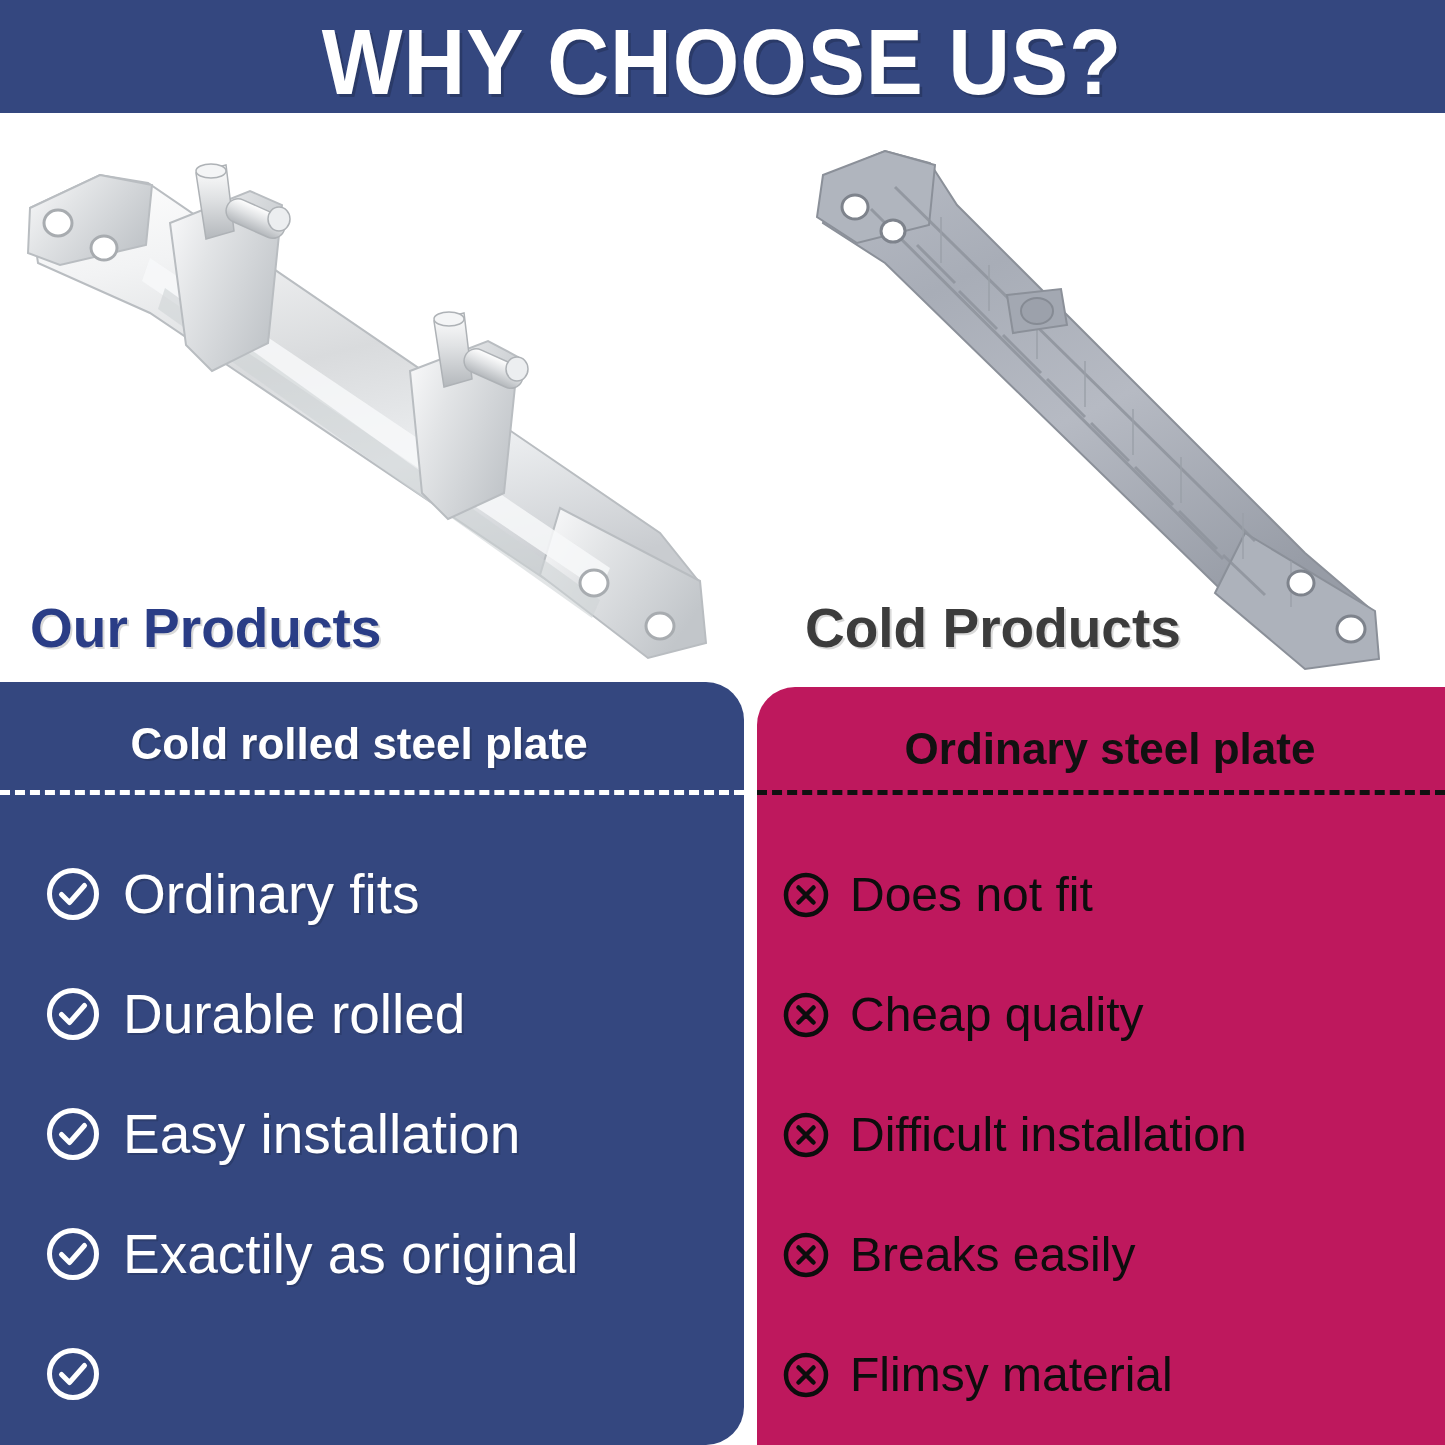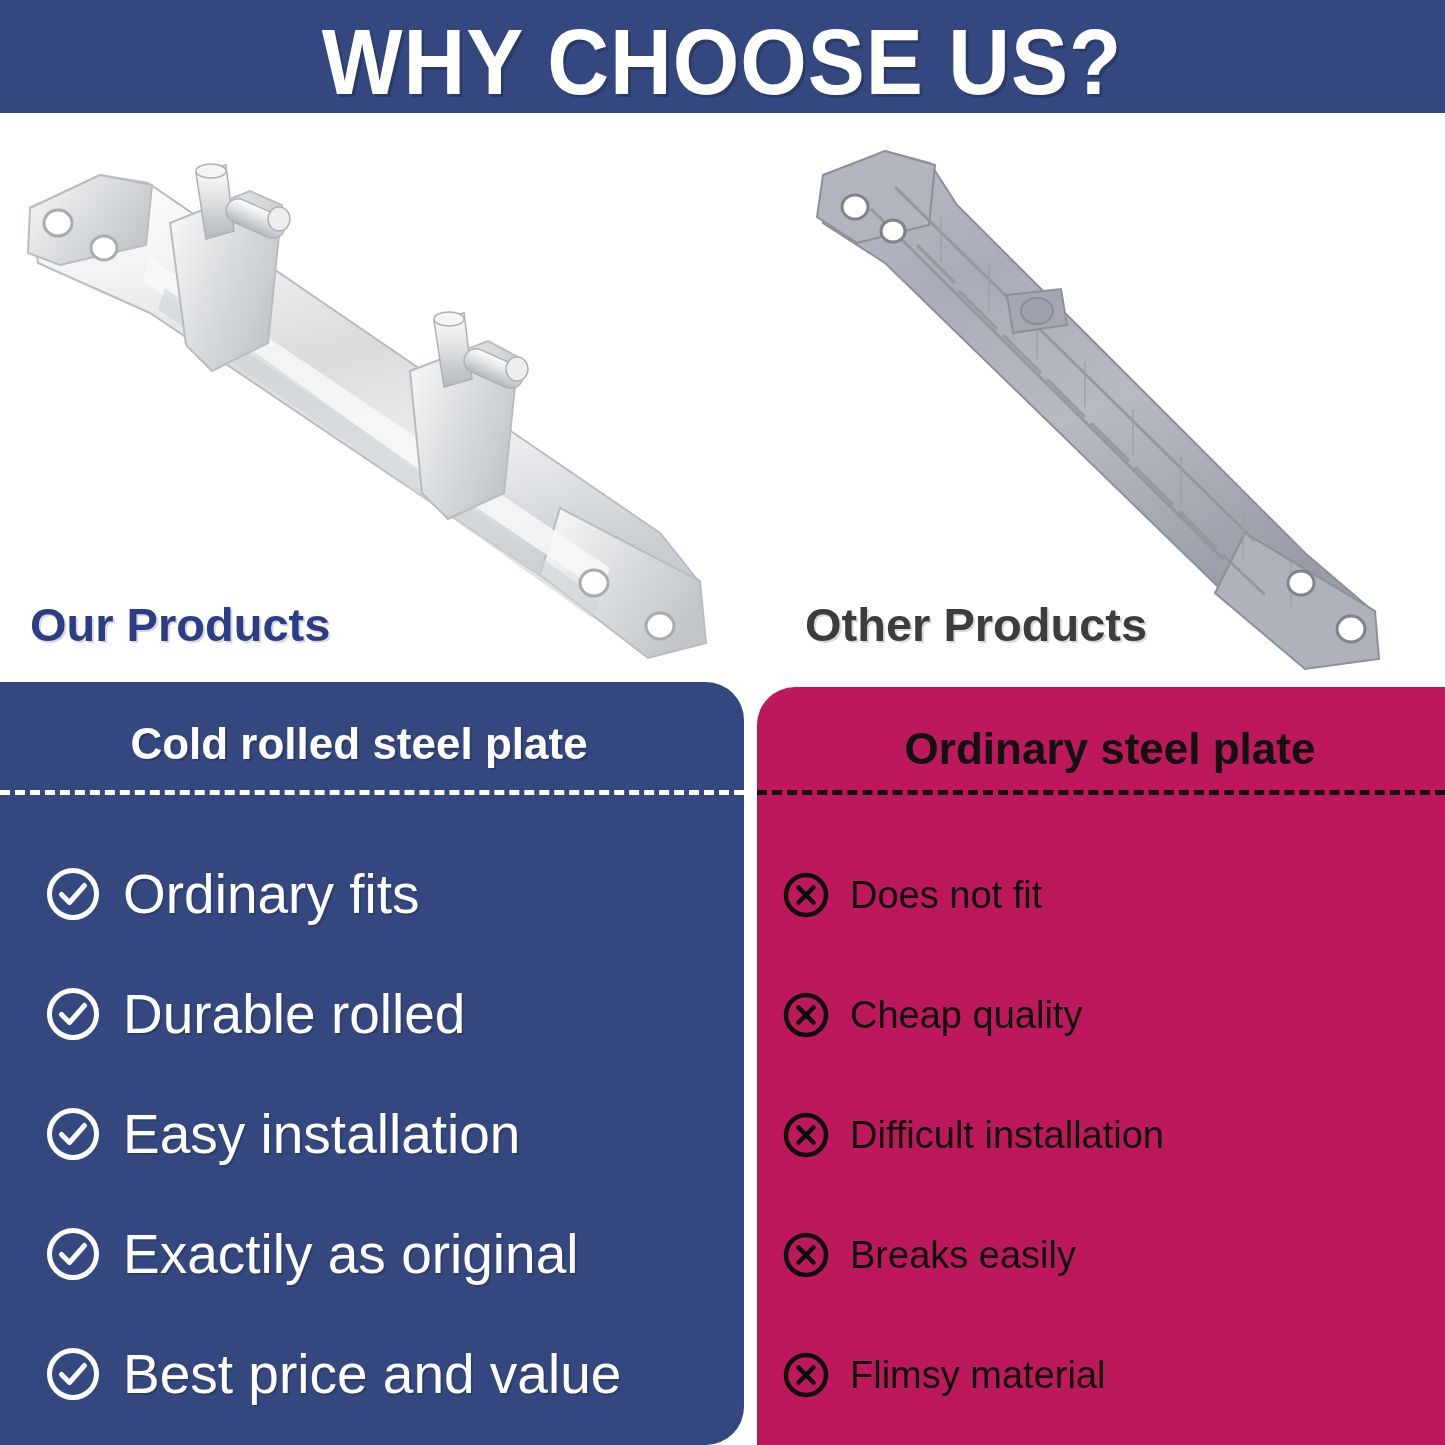--- a/index.html
+++ b/index.html
@@ -57,21 +57,21 @@
     overflow: hidden;
   }
   .photo-left  { left: 0;    width: 745px; }
   .photo-right { left: 745px; width: 700px; }
 
   .photo-svg { position: absolute; left: 0; top: 0; }
 
   .photo-caption {
     position: absolute;
     font-weight: bold;
-    font-size: 47px;
+    font-size: 55px;
     line-height: 1;
     white-space: nowrap;
     text-shadow: 2px 2px 0 rgba(0,0,0,0.15);
   }
   .caption-ours {
     left: 30px;
     top: 488px;
     color: #2a3d86;
   }
   .caption-others {
@@ -174,21 +174,21 @@
     font-size: 55px;
     line-height: 1;
     white-space: nowrap;
   }
   .panel-ours .feature-text {
     color: #ffffff;
     text-shadow: 2px 2px 0 rgba(0,0,0,0.14);
   }
   .panel-others .feature-text {
     color: #0d0d0d;
-    font-size: 38px;
+    font-size: 48px;
   }
 </style>
 </head>
 <body>
 
 <div class="header-banner">
   <div class="header-title">WHY CHOOSE US?</div>
 </div>
 
 <div class="photos">
@@ -285,21 +285,21 @@
       </g>
 
       <path d="M 262 182 L 316 176 L 322 212 L 268 220 Z" fill="#a3a8b2" stroke="#8b9099" stroke-width="2"></path>
       <ellipse cx="292" cy="198" rx="16" ry="13" fill="#9ca1ab" stroke="#868b94" stroke-width="2"></ellipse>
 
       <ellipse cx="110" cy="94" rx="13" ry="12" fill="#ffffff" stroke="#7e838c" stroke-width="3"></ellipse>
       <ellipse cx="148" cy="118" rx="12" ry="11" fill="#ffffff" stroke="#7e838c" stroke-width="3"></ellipse>
       <ellipse cx="556" cy="470" rx="13" ry="12" fill="#ffffff" stroke="#7e838c" stroke-width="3"></ellipse>
       <ellipse cx="606" cy="516" rx="14" ry="13" fill="#ffffff" stroke="#7e838c" stroke-width="3"></ellipse>
     </svg>
-    <div class="photo-caption caption-others">Other Products</div>
+    <div class="photo-caption caption-others">Cold Products</div>
   </div>
 </div>
 
 <div class="panel panel-ours">
   <div class="panel-heading">Cold rolled steel plate</div>
   <div class="dash-rule"></div>
 
   <ul class="feature-list">
     <li class="feature-item">
       <svg class="feature-icon" viewBox="0 0 56 56">
@@ -327,21 +327,20 @@
         <circle cx="28" cy="28" r="23.5" fill="none" stroke="#ffffff" stroke-width="5"></circle>
         <path d="M 16.5 28.5 L 24.5 36.5 L 39.5 19.5" fill="none" stroke="#ffffff" stroke-width="5" stroke-linecap="round" stroke-linejoin="round"></path>
       </svg>
       <span class="feature-text">Exactily as original</span>
     </li>
     <li class="feature-item">
       <svg class="feature-icon" viewBox="0 0 56 56">
         <circle cx="28" cy="28" r="23.5" fill="none" stroke="#ffffff" stroke-width="5"></circle>
         <path d="M 16.5 28.5 L 24.5 36.5 L 39.5 19.5" fill="none" stroke="#ffffff" stroke-width="5" stroke-linecap="round" stroke-linejoin="round"></path>
       </svg>
-      <span class="feature-text">Best price and value</span>
     </li>
   </ul>
 </div>
 
 <div class="panel panel-others">
   <div class="panel-heading">Ordinary steel plate</div>
   <div class="dash-rule"></div>
 
   <ul class="feature-list">
     <li class="feature-item">

